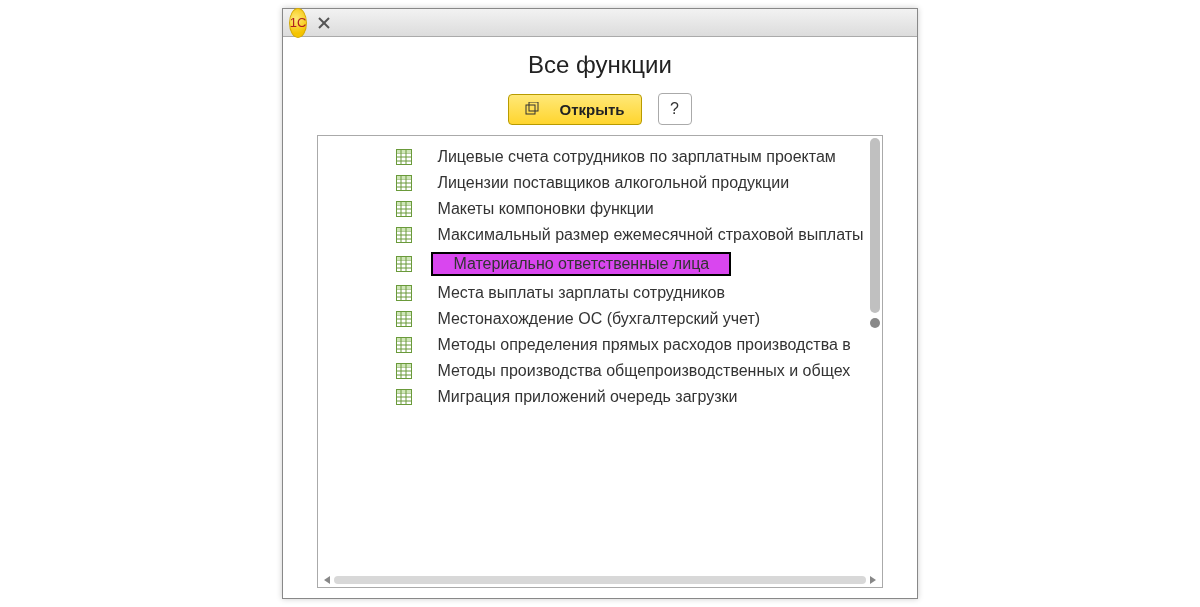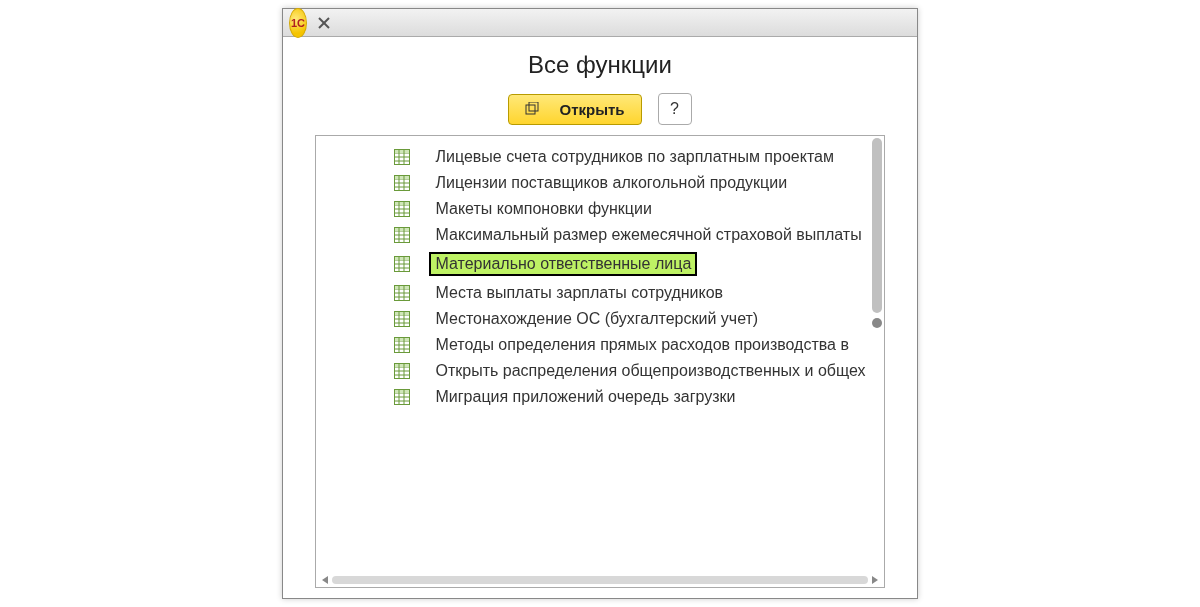--- a/index.html
+++ b/index.html
@@ -34,22 +34,22 @@
     }
     .app-icon {
       width: 18px;
       height: 30px;
       background: radial-gradient(circle at 35% 35%, #ffe97a, #f5c400 70%);
       border-radius: 50%;
       border: 1px solid #d4a800;
       display: flex;
       align-items: center;
       justify-content: center;
-      font-size: 11px;
-      font-weight: bold;
+      font-size: 13px;
+      font-weight: normal;
       color: #b02020;
       flex-shrink: 0;
     }
     .titlebar-text {
       flex: 1;
       white-space: nowrap;
       overflow: hidden;
       text-overflow: ellipsis;
     }
     .close-btn {
@@ -185,23 +185,23 @@
       cursor: pointer;
       white-space: nowrap;
     }
     .tree-item .table-icon {
       width: 16px;
       height: 16px;
       flex-shrink: 0;
     }
     .table-icon svg { display: block; }
     .tree-item.highlighted .label-wrap {
-      background: #bef264;
+      background: #d946ef;
       border: 2px solid #000;
-      padding: 1px 4px;
+      padding: 1px 20px;
       margin-left: -6px;
     }
     .label-wrap { display: inline-block; }
   </style>
 </head>
 <body>
 
 <div class="window">
   <div class="titlebar">
     <div class="app-icon">1С</div>
@@ -377,21 +377,21 @@
                   <line x1="0" y1="8" x2="16" y2="8" stroke="#6a9a3a"></line>
                   <line x1="0" y1="12" x2="16" y2="12" stroke="#6a9a3a"></line>
                   <line x1="5" y1="0" x2="5" y2="16" stroke="#6a9a3a"></line>
                   <line x1="10" y1="0" x2="10" y2="16" stroke="#6a9a3a"></line>
                   <rect x="0.5" y="0.5" width="15" height="3.5" fill="#cfe6b8" stroke="none"></rect>
                   <line x1="5" y1="0" x2="5" y2="4" stroke="#6a9a3a"></line>
                   <line x1="10" y1="0" x2="10" y2="4" stroke="#6a9a3a"></line>
                   <rect x="0.5" y="0.5" width="15" height="15" fill="none" stroke="#6a9a3a"></rect>
                 </svg>
               </span>
-              <span class="label-wrap">Открыть распределения общепроизводственных и общех</span>
+              <span class="label-wrap">Методы производства общепроизводственных и общех</span>
             </div>
             <div class="tree-item">
               <span class="table-icon">
                 <svg width="16" height="16" viewBox="0 0 16 16">
                   <rect x="0.5" y="0.5" width="15" height="15" fill="#fff" stroke="#6a9a3a"></rect>
                   <line x1="0" y1="4" x2="16" y2="4" stroke="#6a9a3a"></line>
                   <line x1="0" y1="8" x2="16" y2="8" stroke="#6a9a3a"></line>
                   <line x1="0" y1="12" x2="16" y2="12" stroke="#6a9a3a"></line>
                   <line x1="5" y1="0" x2="5" y2="16" stroke="#6a9a3a"></line>
                   <line x1="10" y1="0" x2="10" y2="16" stroke="#6a9a3a"></line>

